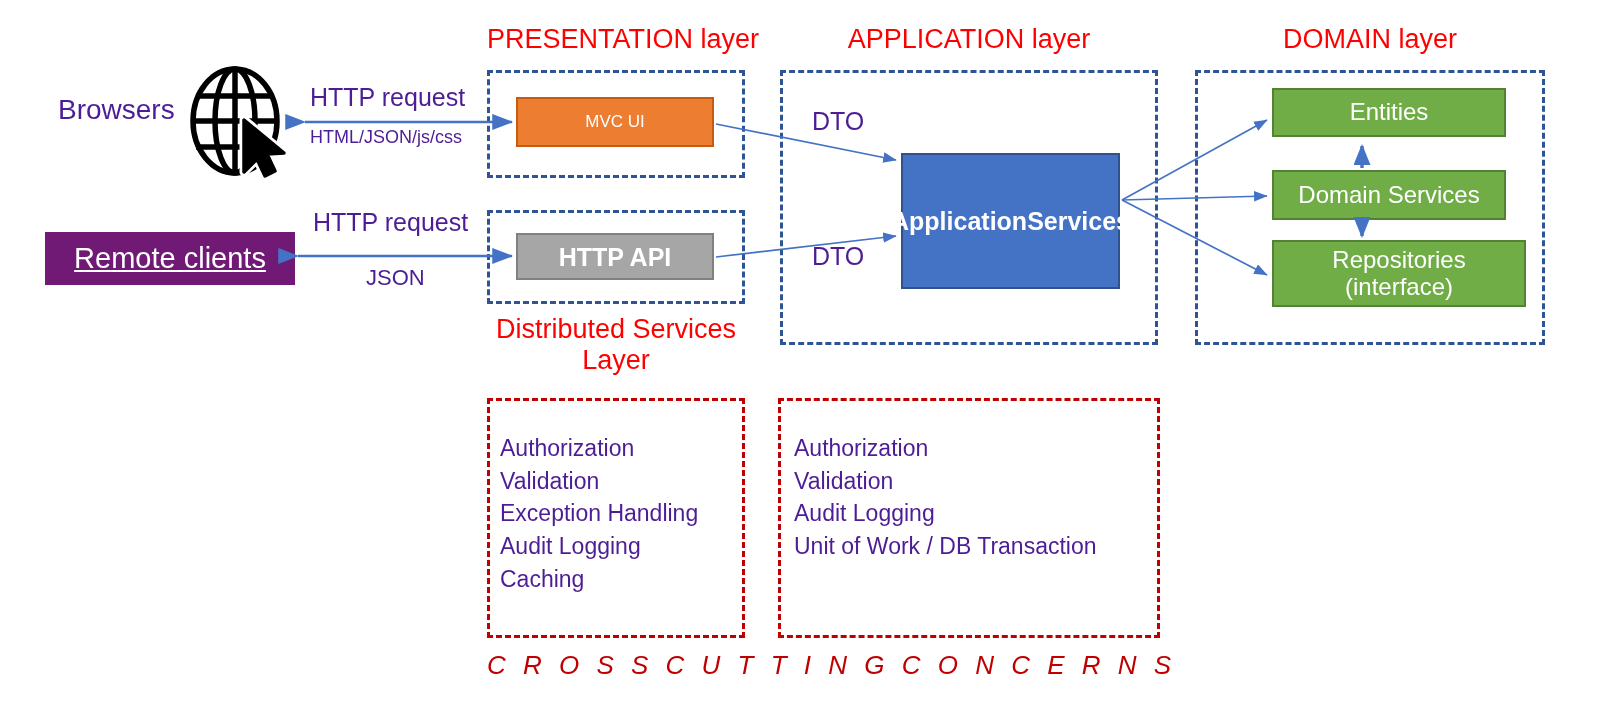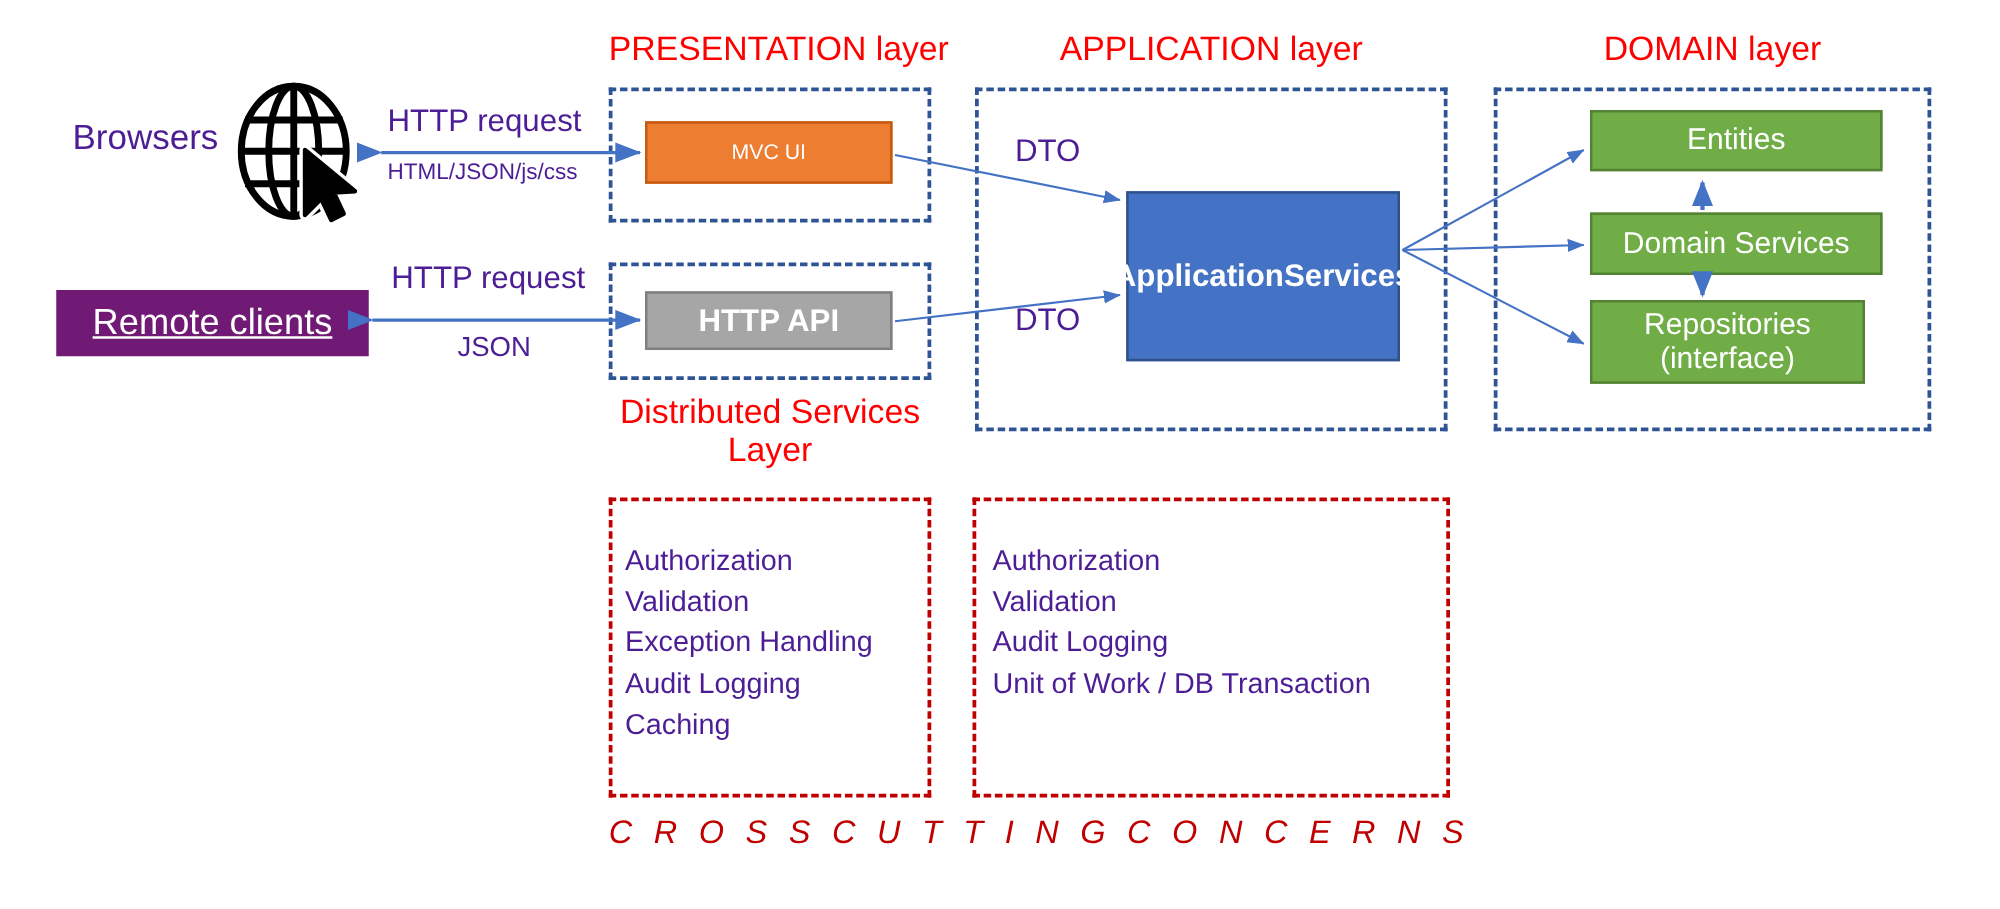--- a/index.html
+++ b/index.html
@@ -185,21 +185,21 @@
   </div>
 
   <div class="abs node node-green" style="left:1272px; top:88px; width:234px; height:49px;">
     <span>Entities</span>
   </div>
 
   <div class="abs node node-green" style="left:1272px; top:170px; width:234px; height:50px;">
     <span>Domain Services</span>
   </div>
 
-  <div class="abs node node-green" style="left:1272px; top:240px; width:220px; height:67px; flex-direction:column;">
+  <div class="abs node node-green" style="left:1272px; top:240px; width:254px; height:67px; flex-direction:column;">
     <span>Repositories</span>
     <span>(interface)</span>
   </div>
 
   <div class="abs ccc-box" style="left:487px; top:398px; width:258px; height:240px;"></div>
 
   <div class="abs ccc-list" style="left:500px; top:432px; width:240px;">Authorization
 Validation
 Exception Handling
 Audit Logging

